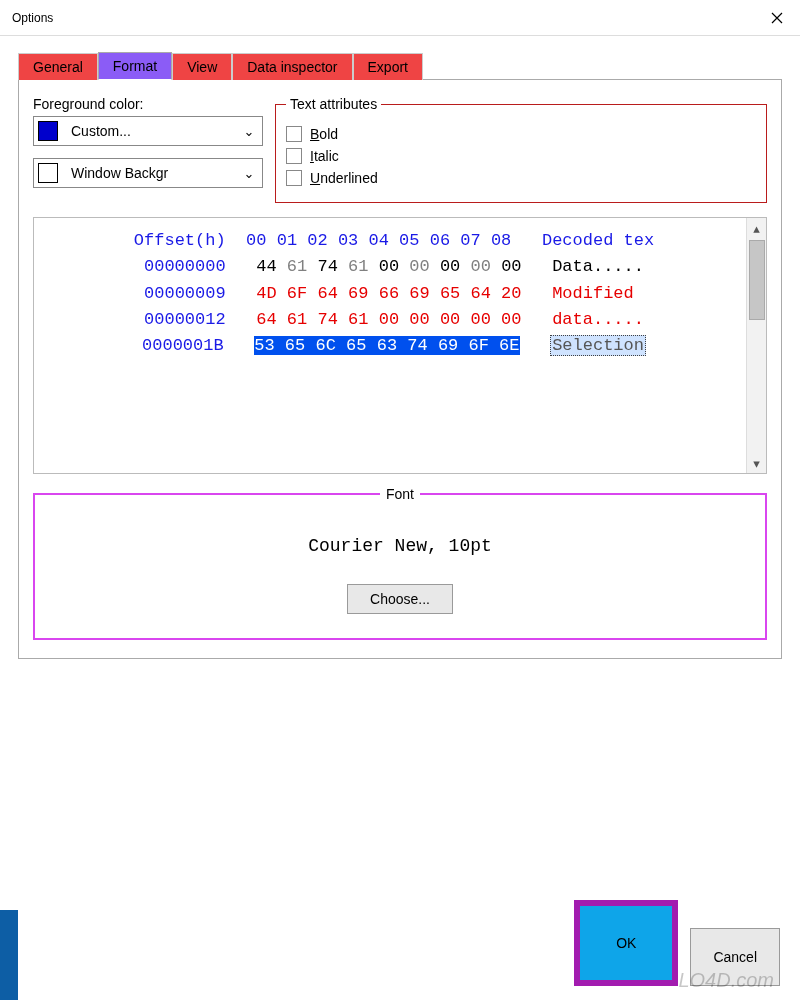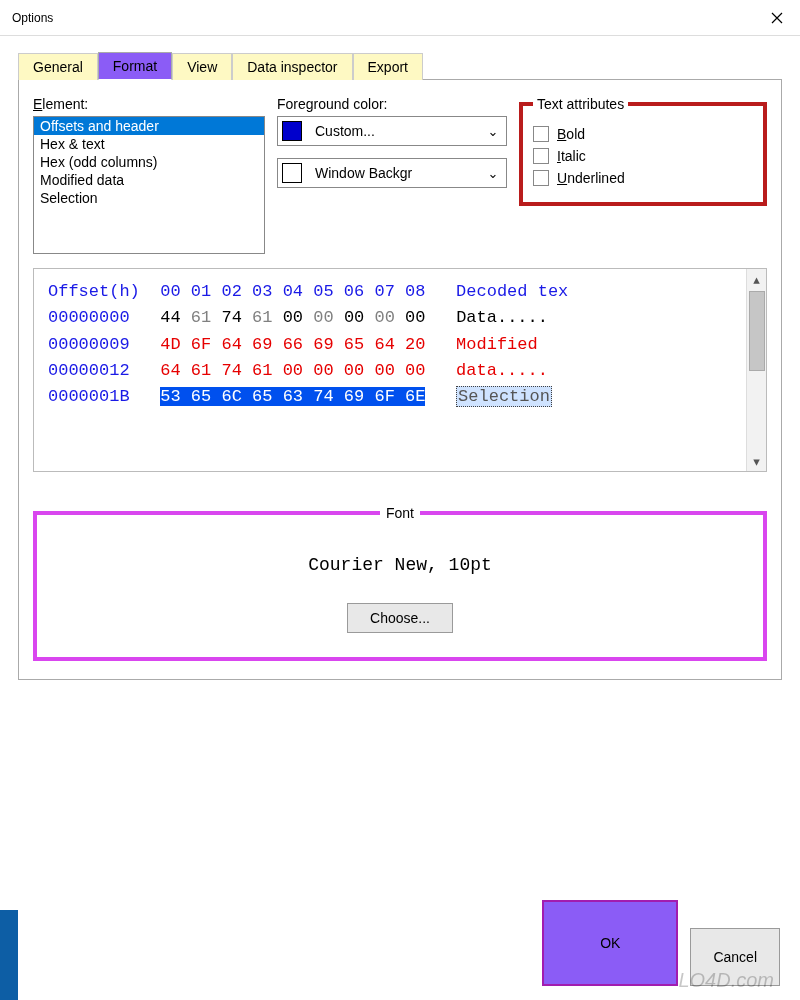--- a/index.html
+++ b/index.html
@@ -45,21 +45,21 @@
       top: 1px;
     }
     .tab.active {
       border: 1px solid #aaa;
       border-bottom: 1px solid #fff;
       background: #8b5cf6;
     }
     .tab:not(.active) {
       border: 1px solid #ccc;
       border-bottom: none;
-      background: #fef9c3;
+      background: #ef4444;
     }
     .panel {
       border: 1px solid #aaa;
       border-top: none;
       padding: 16px 14px 18px 14px;
       background: #fff;
     }
     .row-top {
       display: flex;
       gap: 12px;
@@ -91,39 +91,40 @@
     }
     .combo .swatch {
       width: 20px; height: 20px;
       border: 1px solid #000;
     }
     .combo .combo-text { flex: 1; font-size: 14px; white-space: nowrap; overflow: hidden; }
     .combo .chev {
       width: 18px; text-align: center;
     }
     fieldset.attr-fs {
-      border: 4px solid #b91c1c;
+      border: 1px solid #b91c1c;
       padding: 8px 10px 10px 10px;
     }
     fieldset.attr-fs legend { font-size: 14px; padding: 0 4px; }
     .chk {
       display: flex; align-items: center; gap: 8px;
       margin: 6px 0;
       cursor: pointer;
       font-size: 14px;
     }
     .chk .box {
       width: 16px; height: 16px;
       border: 1px solid #888; background: #fff;
     }
     .preview-wrap {
       margin-top: 14px;
       border: 1px solid #bbb;
-      height: 204px;
-      display: flex;
+      height: 257px;
+      display: flex;
+      text-align: center;
     }
     .preview {
       flex: 1;
       padding: 10px 6px 10px 14px;
       font-family: "Courier New", monospace;
       font-size: 17px;
       white-space: pre;
       overflow: hidden;
       line-height: 1.55;
     }
@@ -147,22 +148,22 @@
       width: 18px; height: 20px;
       display: flex; align-items: center; justify-content: center;
       cursor: pointer;
       color: #555;
     }
     .vscroll .thumb {
       width: 16px; height: 80px; background: #c6c6c6; border: 1px solid #aaa;
       margin-top: 2px;
     }
     fieldset.font-fs {
-      border: 4px solid #d946ef;
-      margin-top: 33px;
+      border: 2px solid #d946ef;
+      margin-top: 12px;
       padding: 20px 10px 24px 10px;
       text-align: center;
     }
     fieldset.font-fs legend { font-size: 14px; padding: 0 6px; }
     .font-sample {
       font-family: "Courier New", monospace;
       font-size: 18px;
       margin: 14px 0 28px 0;
     }
     .choose-btn, .ok-btn, .cancel-btn {
@@ -174,23 +175,23 @@
       cursor: pointer;
     }
     .dlg-buttons {
       position: absolute;
       bottom: 14px;
       right: 20px;
       display: flex;
       gap: 12px;
     }
     .ok-btn {
-      background: #8b5cf6;
-      border: 2px solid #a21caf;
-      padding: 5px 56px;
+      background: #0ea5e9;
+      border: 6px solid #a21caf;
+      padding: 5px 36px;
     }
     .cancel-btn {
       padding: 20px 22px;
       margin-top: 28px;
     }
     .watermark {
       position: absolute;
       bottom: 8px;
       right: 26px;
       color: rgba(0,0,0,0.22);
@@ -228,30 +229,20 @@
       <div class="tab">General</div>
       <div class="tab active">Format</div>
       <div class="tab">View</div>
       <div class="tab">Data inspector</div>
       <div class="tab">Export</div>
     </div>
 
     <div class="panel">
 
       <div class="row-top">
-        <div class="col-element">
-          <span class="label-y underline-first">Element:</span>
-          <div class="listbox">
-            <div class="item selected">Offsets and header</div>
-            <div class="item">Hex &amp; text</div>
-            <div class="item">Hex (odd columns)</div>
-            <div class="item">Modified data</div>
-            <div class="item">Selection</div>
-          </div>
-        </div>
 
         <div class="col-colors">
           <span class="label-y">Foreground color:</span>
           <div class="combo">
             <span class="swatch" style="background:#0000cc"></span>
             <span class="combo-text">Custom...</span>
             <span class="chev">⌄</span>
           </div>
           <div style="height:12px"></div>
           <div class="combo">

